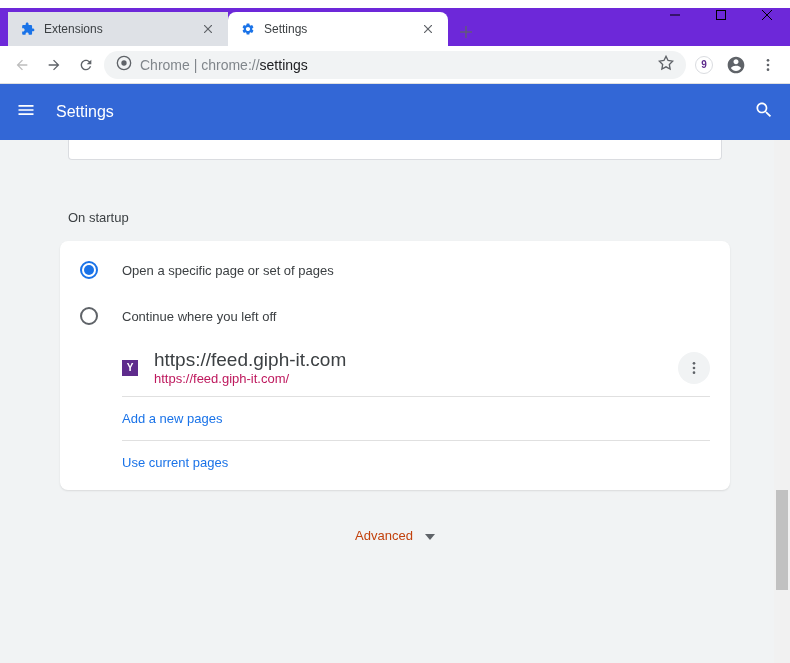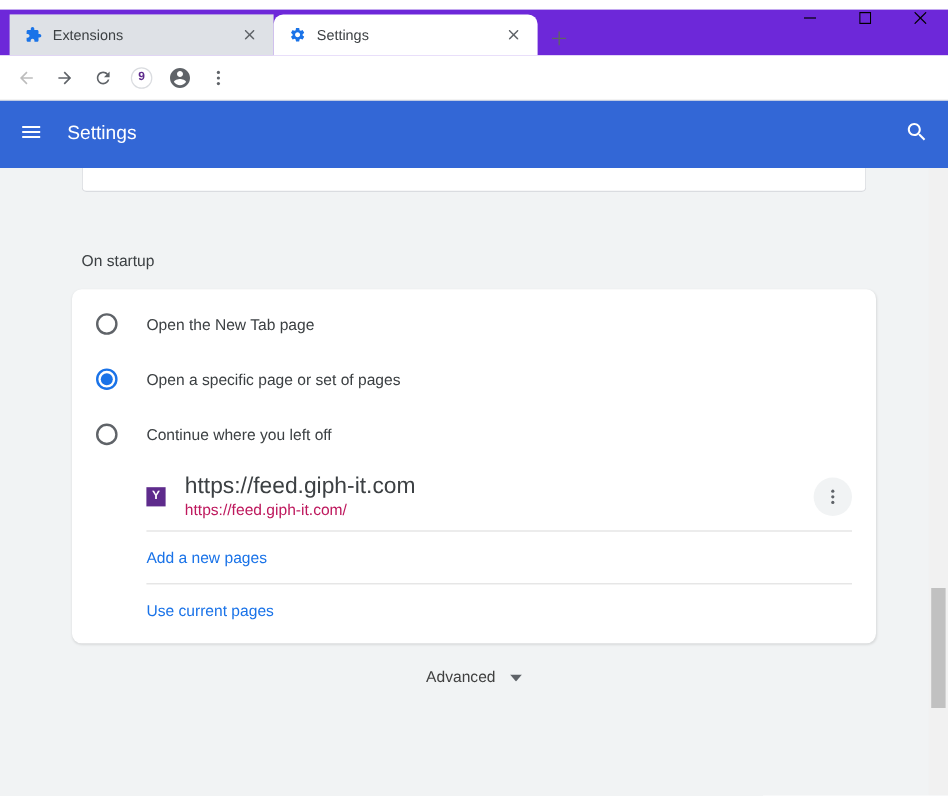--- a/index.html
+++ b/index.html
@@ -35,21 +35,21 @@
 .radio.checked::after{content:"";position:absolute;top:2px;left:2px;width:10px;height:10px;background:#1a73e8;border-radius:50%}
 .radio-label{font-size:13px;color:#3c4043}
 .page-entry{display:flex;align-items:center;padding:10px 20px 10px 62px;gap:16px}
 .favicon{width:16px;height:16px;background:#5e2b8c;color:#fff;font-size:10px;font-weight:bold;display:flex;align-items:center;justify-content:center;flex-shrink:0}
 .page-info{flex:1}
 .page-title{font-size:19px;color:#3c4043}
 .page-url{font-size:13px;color:#be185d}
 .more-btn{width:32px;height:32px;border-radius:50%;background:#f1f3f4;display:flex;align-items:center;justify-content:center;cursor:pointer}
 .sep{height:1px;background:#e0e0e0;margin:0 20px 0 62px}
 .link-row{padding:14px 20px 14px 62px;font-size:13px;color:#1a73e8;cursor:pointer}
-.advanced{display:flex;align-items:center;justify-content:center;gap:12px;padding:20px 0;font-size:13px;color:#404040;cursor:pointer}
+.advanced{display:flex;align-items:center;justify-content:center;gap:12px;padding:38px 0;font-size:13px;color:#c2410c;cursor:pointer}
 .truncated-card{height:20px;background:#fff;border:1px solid #dadce0;border-top:none;border-radius:0 0 4px 4px;margin:0 8px}
 .ext-badge{width:18px;height:18px;border-radius:50%;background:#fff;border:1px solid #dadce0;display:flex;align-items:center;justify-content:center;font-size:10px;color:#5e2b8c;font-weight:bold}
 </style>
 </head>
 <body>
 
 <div class="titlebar"></div>
 <div class="window-controls">
   <div class="wc">
       <svg width="10" height="10">
@@ -115,20 +115,30 @@
   <div class="nav-btn">
       <svg width="16" height="16" viewBox="0 0 24 24" fill="currentColor">
         <path d="M12 4l-1.41 1.41L16.17 11H4v2h12.17l-5.58 5.59L12 20l8-8z"></path>
       </svg>
     </div>
   <div class="nav-btn">
       <svg width="16" height="16" viewBox="0 0 24 24" fill="currentColor">
         <path d="M17.65 6.35C16.2 4.9 14.21 4 12 4c-4.42 0-7.99 3.58-7.99 8s3.57 8 7.99 8c3.73 0 6.84-2.55 7.73-6h-2.08c-.82 2.33-3.04 4-5.65 4-3.31 0-6-2.69-6-6s2.69-6 6-6c1.66 0 3.14.69 4.22 1.78L13 11h7V4l-2.35 2.35z"></path>
       </svg>
     </div>
+  <div class="omnibox">
+    <span><svg width="16" height="16" viewBox="0 0 24 24" fill="#5f6368">
+          <circle cx="12" cy="12" r="10" fill="none" stroke="#5f6368" stroke-width="2"></circle>
+          <circle cx="12" cy="12" r="4"></circle>
+        </svg></span>
+    <span class="omni-text"><span>Chrome</span><span> | </span><span>chrome://</span><span class="dark">settings</span></span>
+    <span><svg width="16" height="16" viewBox="0 0 24 24" fill="none" stroke="#5f6368" stroke-width="2">
+          <path d="M12 2l3.09 6.26L22 9.27l-5 4.87 1.18 6.88L12 17.77l-6.18 3.25L7 14.14 2 9.27l6.91-1.01L12 2z"></path>
+        </svg></span>
+  </div>
   <div class="nav-btn">
       <div class="ext-badge">9</div>
     </div>
   <div class="nav-btn">
       <svg width="20" height="20" viewBox="0 0 24 24" fill="#5f6368">
         <path d="M12 2C6.48 2 2 6.48 2 12s4.48 10 10 10 10-4.48 10-10S17.52 2 12 2zm0 3c1.66 0 3 1.34 3 3s-1.34 3-3 3-3-1.34-3-3 1.34-3 3-3zm0 14.2c-2.5 0-4.71-1.28-6-3.22.03-1.99 4-3.08 6-3.08 1.99 0 5.97 1.09 6 3.08-1.29 1.94-3.5 3.22-6 3.22z"></path>
       </svg>
     </div>
   <div class="nav-btn">
       <svg width="16" height="16" viewBox="0 0 24 24" fill="#5f6368">
@@ -147,24 +157,20 @@
   <span><svg width="20" height="20" viewBox="0 0 24 24" fill="#fff">
         <path d="M15.5 14h-.79l-.28-.27C15.41 12.59 16 11.11 16 9.5 16 5.91 13.09 3 9.5 3S3 5.91 3 9.5 5.91 16 9.5 16c1.61 0 3.09-.59 4.23-1.57l.27.28v.79l5 4.99L20.49 19l-4.99-5zm-6 0C7.01 14 5 11.99 5 9.5S7.01 5 9.5 5 14 7.01 14 9.5 11.99 14 9.5 14z"></path>
       </svg></span>
 </div>
 
 <div class="content-area">
   <div class="settings-body">
     <div class="truncated-card"></div>
     <div class="section-label">On startup</div>
     <div class="card">
-      <div class="radio-row">
-        <div class="radio"></div>
-        <div class="radio-label">Open the New Tab page</div>
-      </div>
       <div class="radio-row">
         <div class="radio checked"></div>
         <div class="radio-label">Open a specific page or set of pages</div>
       </div>
       <div class="radio-row">
         <div class="radio"></div>
         <div class="radio-label">Continue where you left off</div>
       </div>
       <div class="page-entry">
         <div class="favicon">Y</div>

